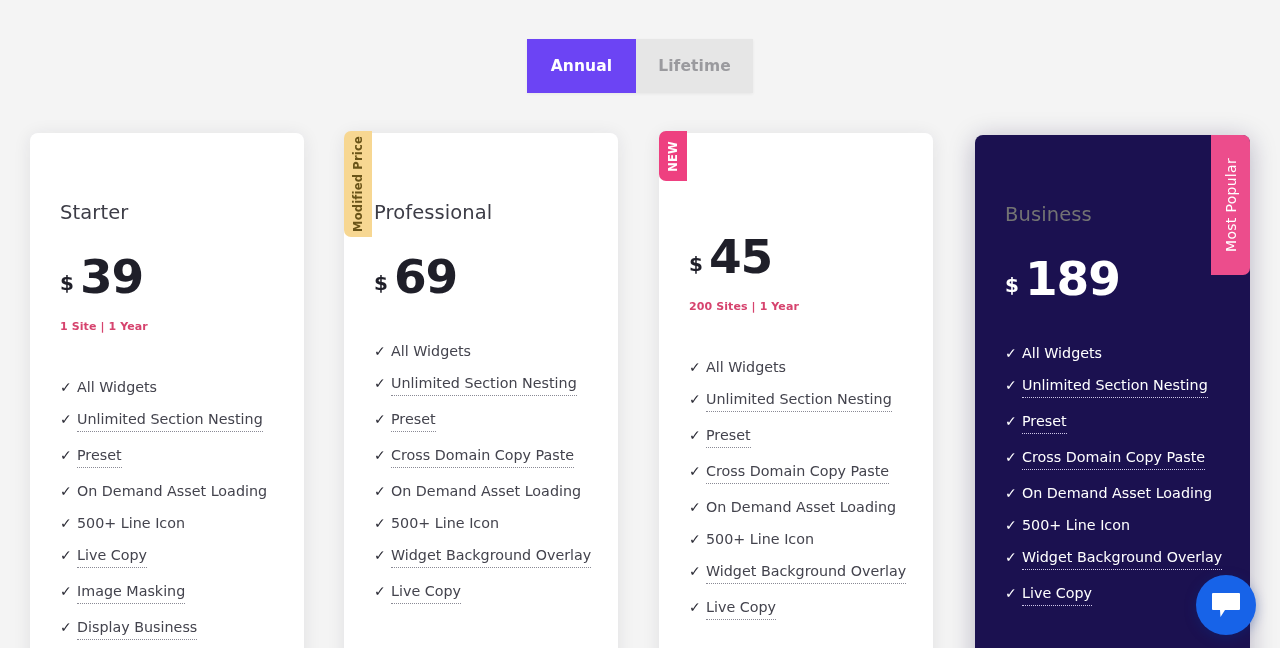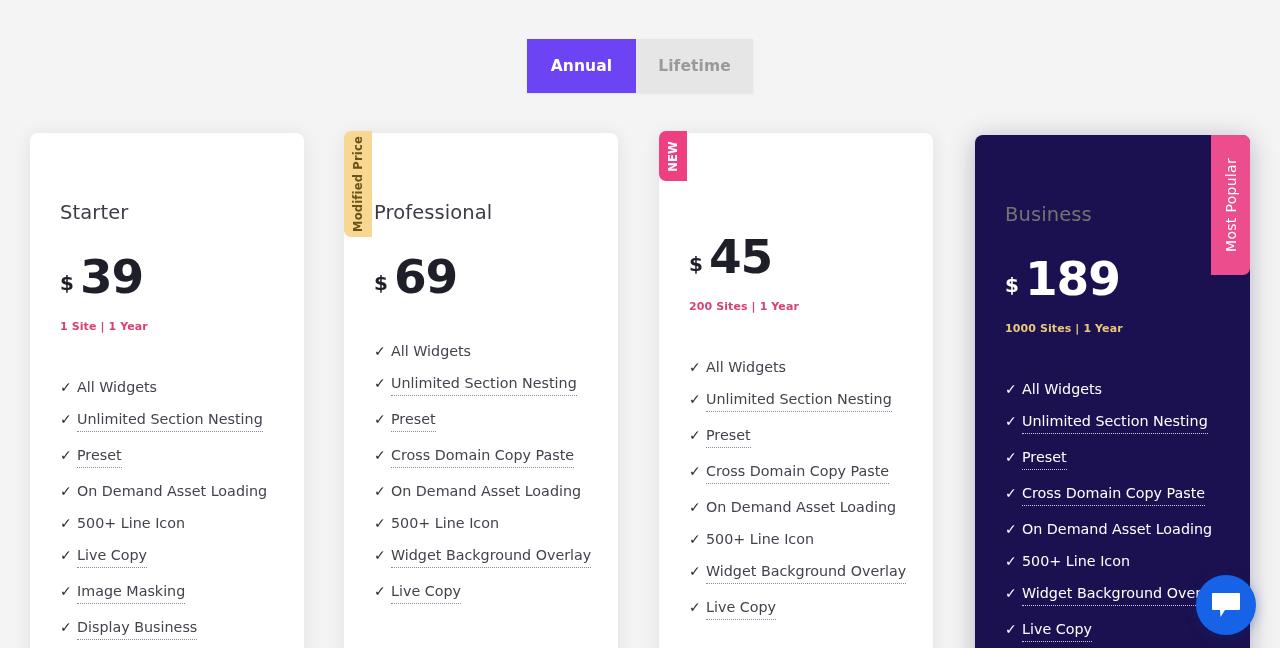--- a/index.html
+++ b/index.html
@@ -368,21 +368,20 @@
         </li>
     </ul>
   </div>
 
   <div class="card c3">
     <div class="plan-name">Business</div>
     <div class="price">
       <span class="cur">$</span>
       <span class="amt">189</span>
     </div>
-    <div class="sites">1000 Sites | 1 Year</div>
     <ul class="features">
       <li class="feature">
           <span class="check">✓</span>
           <span class="ftext">All Widgets</span>
         </li>
       <li class="feature">
           <span class="check">✓</span>
           <span class="ftext tip">Unlimited Section Nesting</span>
         </li>
       <li class="feature">

